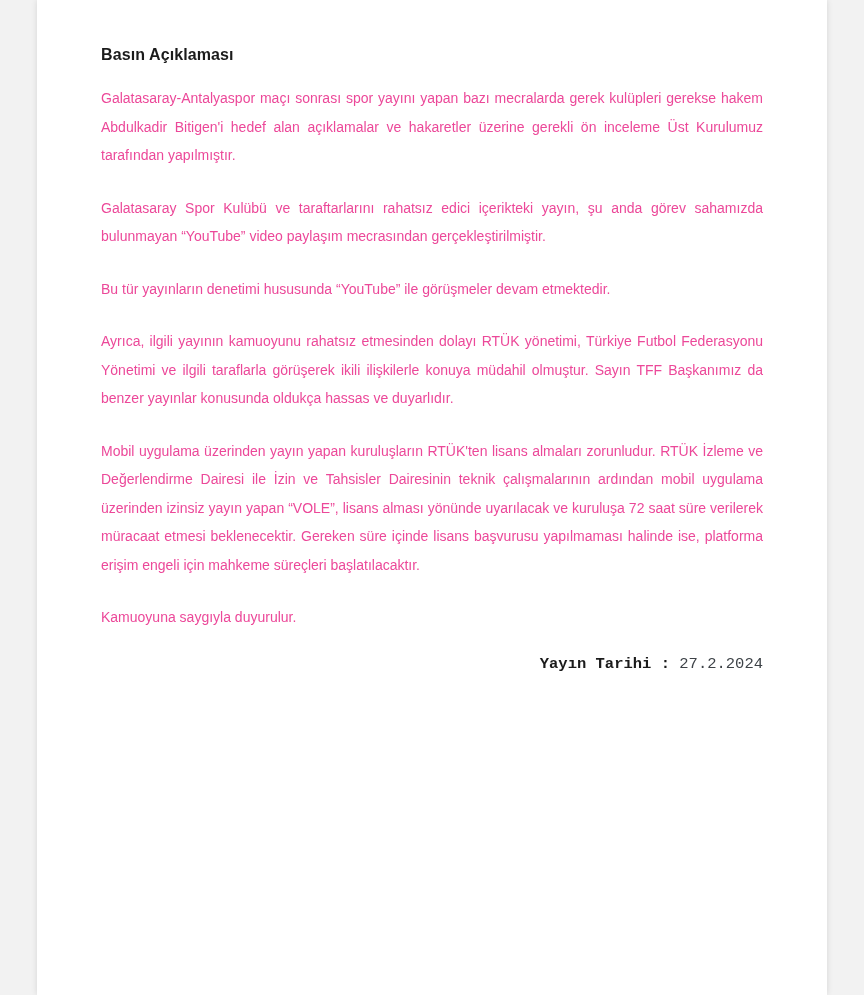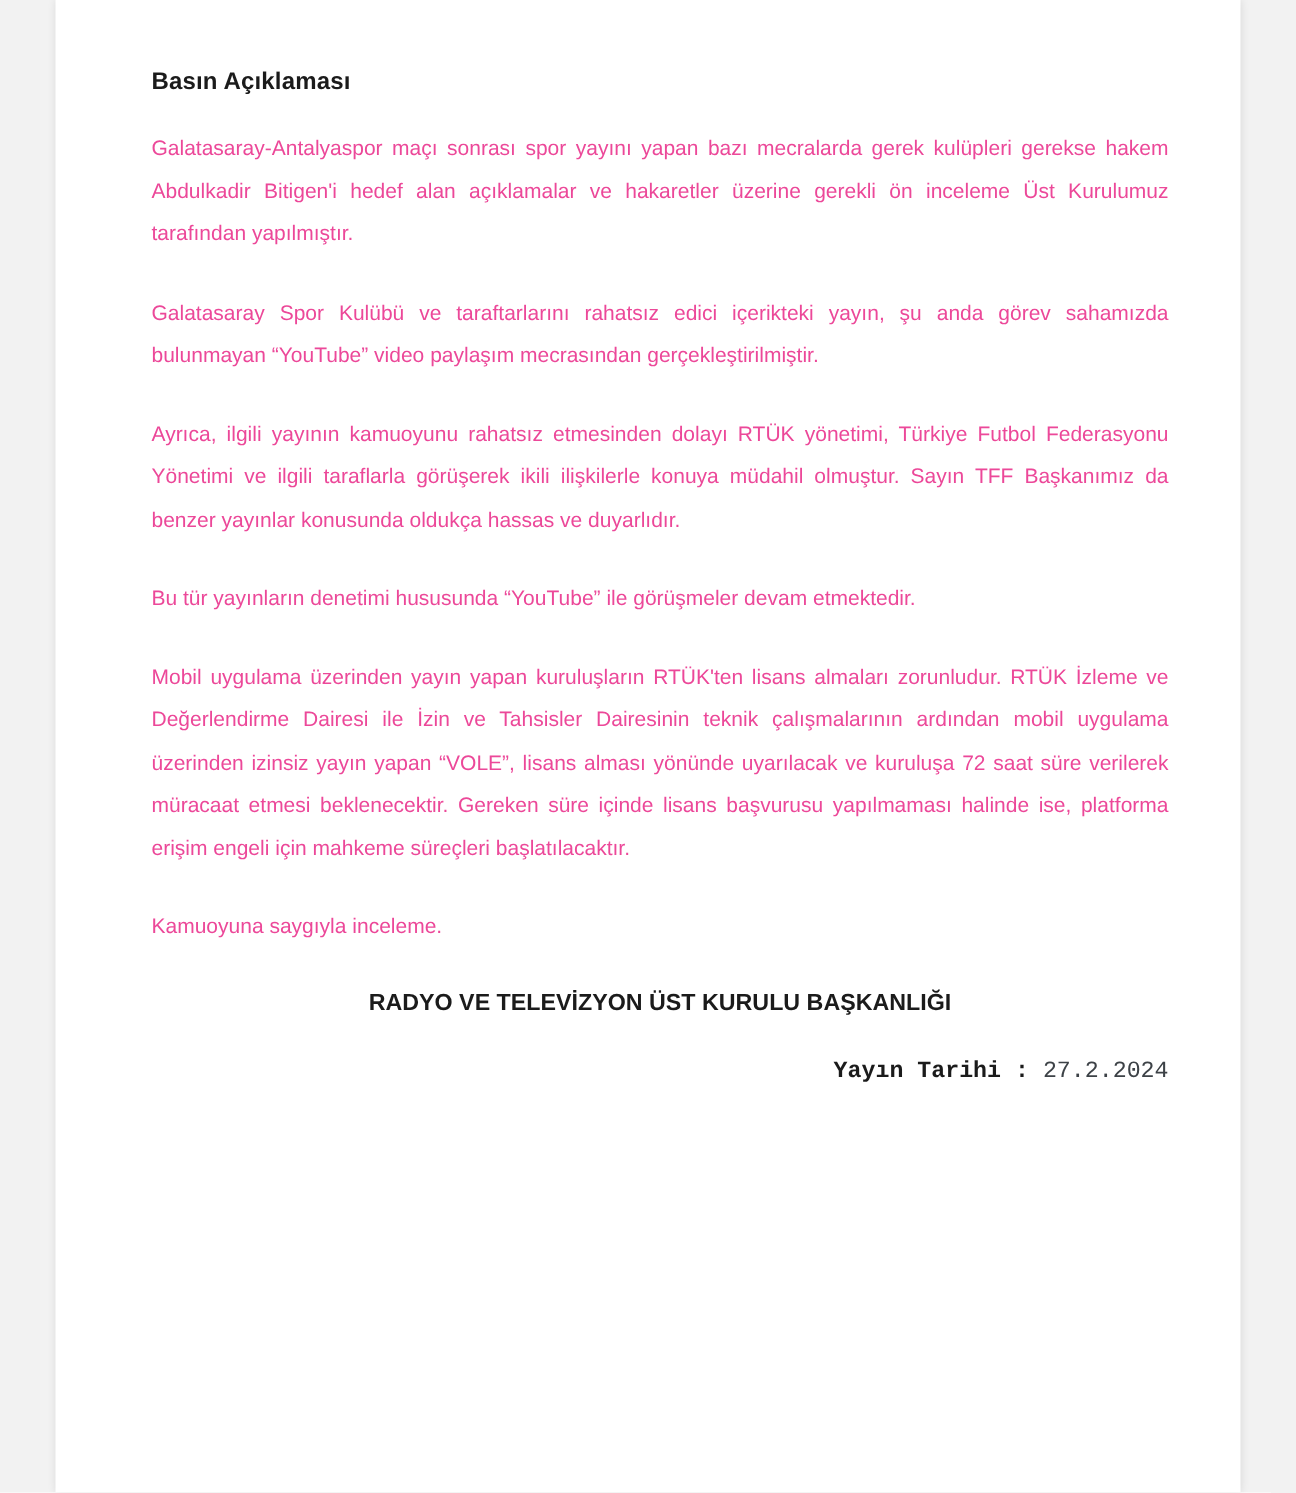--- a/index.html
+++ b/index.html
@@ -13,21 +13,21 @@
     font-family: "Liberation Sans", sans-serif;
   }
   .page {
     position: relative;
     width: 790px;
     margin: 0 auto;
     min-height: 995px;
     background: #ffffff;
     box-shadow: 0 0 6px rgba(0,0,0,0.12);
     box-sizing: border-box;
-    padding: 46px 48px 30px 64px;
+    padding: 46px 64px 30px 64px;
   }
   .doc-title {
     font-size: 16px;
     font-weight: bold;
     color: #1b1b1b;
     margin: 0 0 20px 0;
     letter-spacing: 0.1px;
   }
   .para {
     font-size: 14px;
@@ -69,25 +69,24 @@
 </style>
 </head>
 <body>
 
 <div class="page">
 
   <h1 class="doc-title">Basın Açıklaması</h1>
 
   <p class="para">Galatasaray-Antalyaspor maçı sonrası spor yayını yapan bazı mecralarda gerek kulüpleri gerekse hakem Abdulkadir Bitigen'i hedef alan açıklamalar ve hakaretler üzerine gerekli ön inceleme Üst Kurulumuz tarafından yapılmıştır.</p>
   <p class="para">Galatasaray Spor Kulübü ve taraftarlarını rahatsız edici içerikteki yayın, şu anda görev sahamızda bulunmayan “YouTube” video paylaşım mecrasından gerçekleştirilmiştir.</p>
+  <p class="para no-justify">Bu tür yayınların denetimi hususunda “YouTube” ile görüşmeler devam etmektedir.</p>
   <p class="para">Ayrıca, ilgili yayının kamuoyunu rahatsız etmesinden dolayı RTÜK yönetimi, Türkiye Futbol Federasyonu Yönetimi ve ilgili taraflarla görüşerek ikili ilişkilerle konuya müdahil olmuştur. Sayın TFF Başkanımız da benzer yayınlar konusunda oldukça hassas ve duyarlıdır.</p>
-  <p class="para no-justify">Bu tür yayınların denetimi hususunda “YouTube” ile görüşmeler devam etmektedir.</p>
   <p class="para">Mobil uygulama üzerinden yayın yapan kuruluşların RTÜK'ten lisans almaları zorunludur. RTÜK İzleme ve Değerlendirme Dairesi ile İzin ve Tahsisler Dairesinin teknik çalışmalarının ardından mobil uygulama üzerinden izinsiz yayın yapan “VOLE”, lisans alması yönünde uyarılacak ve kuruluşa 72 saat süre verilerek müracaat etmesi beklenecektir. Gereken süre içinde lisans başvurusu yapılmaması halinde ise, platforma erişim engeli için mahkeme süreçleri başlatılacaktır.</p>
-  <p class="para no-justify">Kamuoyuna saygıyla inceleme.</p>
+  <p class="para no-justify">Kamuoyuna saygıyla duyurulur.</p>
 
-  <p class="signature">RADYO VE TELEVİZYON ÜST KURULU BAŞKANLIĞI</p>
 
   <div class="date-row">
     <span class="date-label">Yayın Tarihi :</span>
     <span class="date-value">27.2.2024</span>
   </div>
 
 </div>
 
 </body></html>

